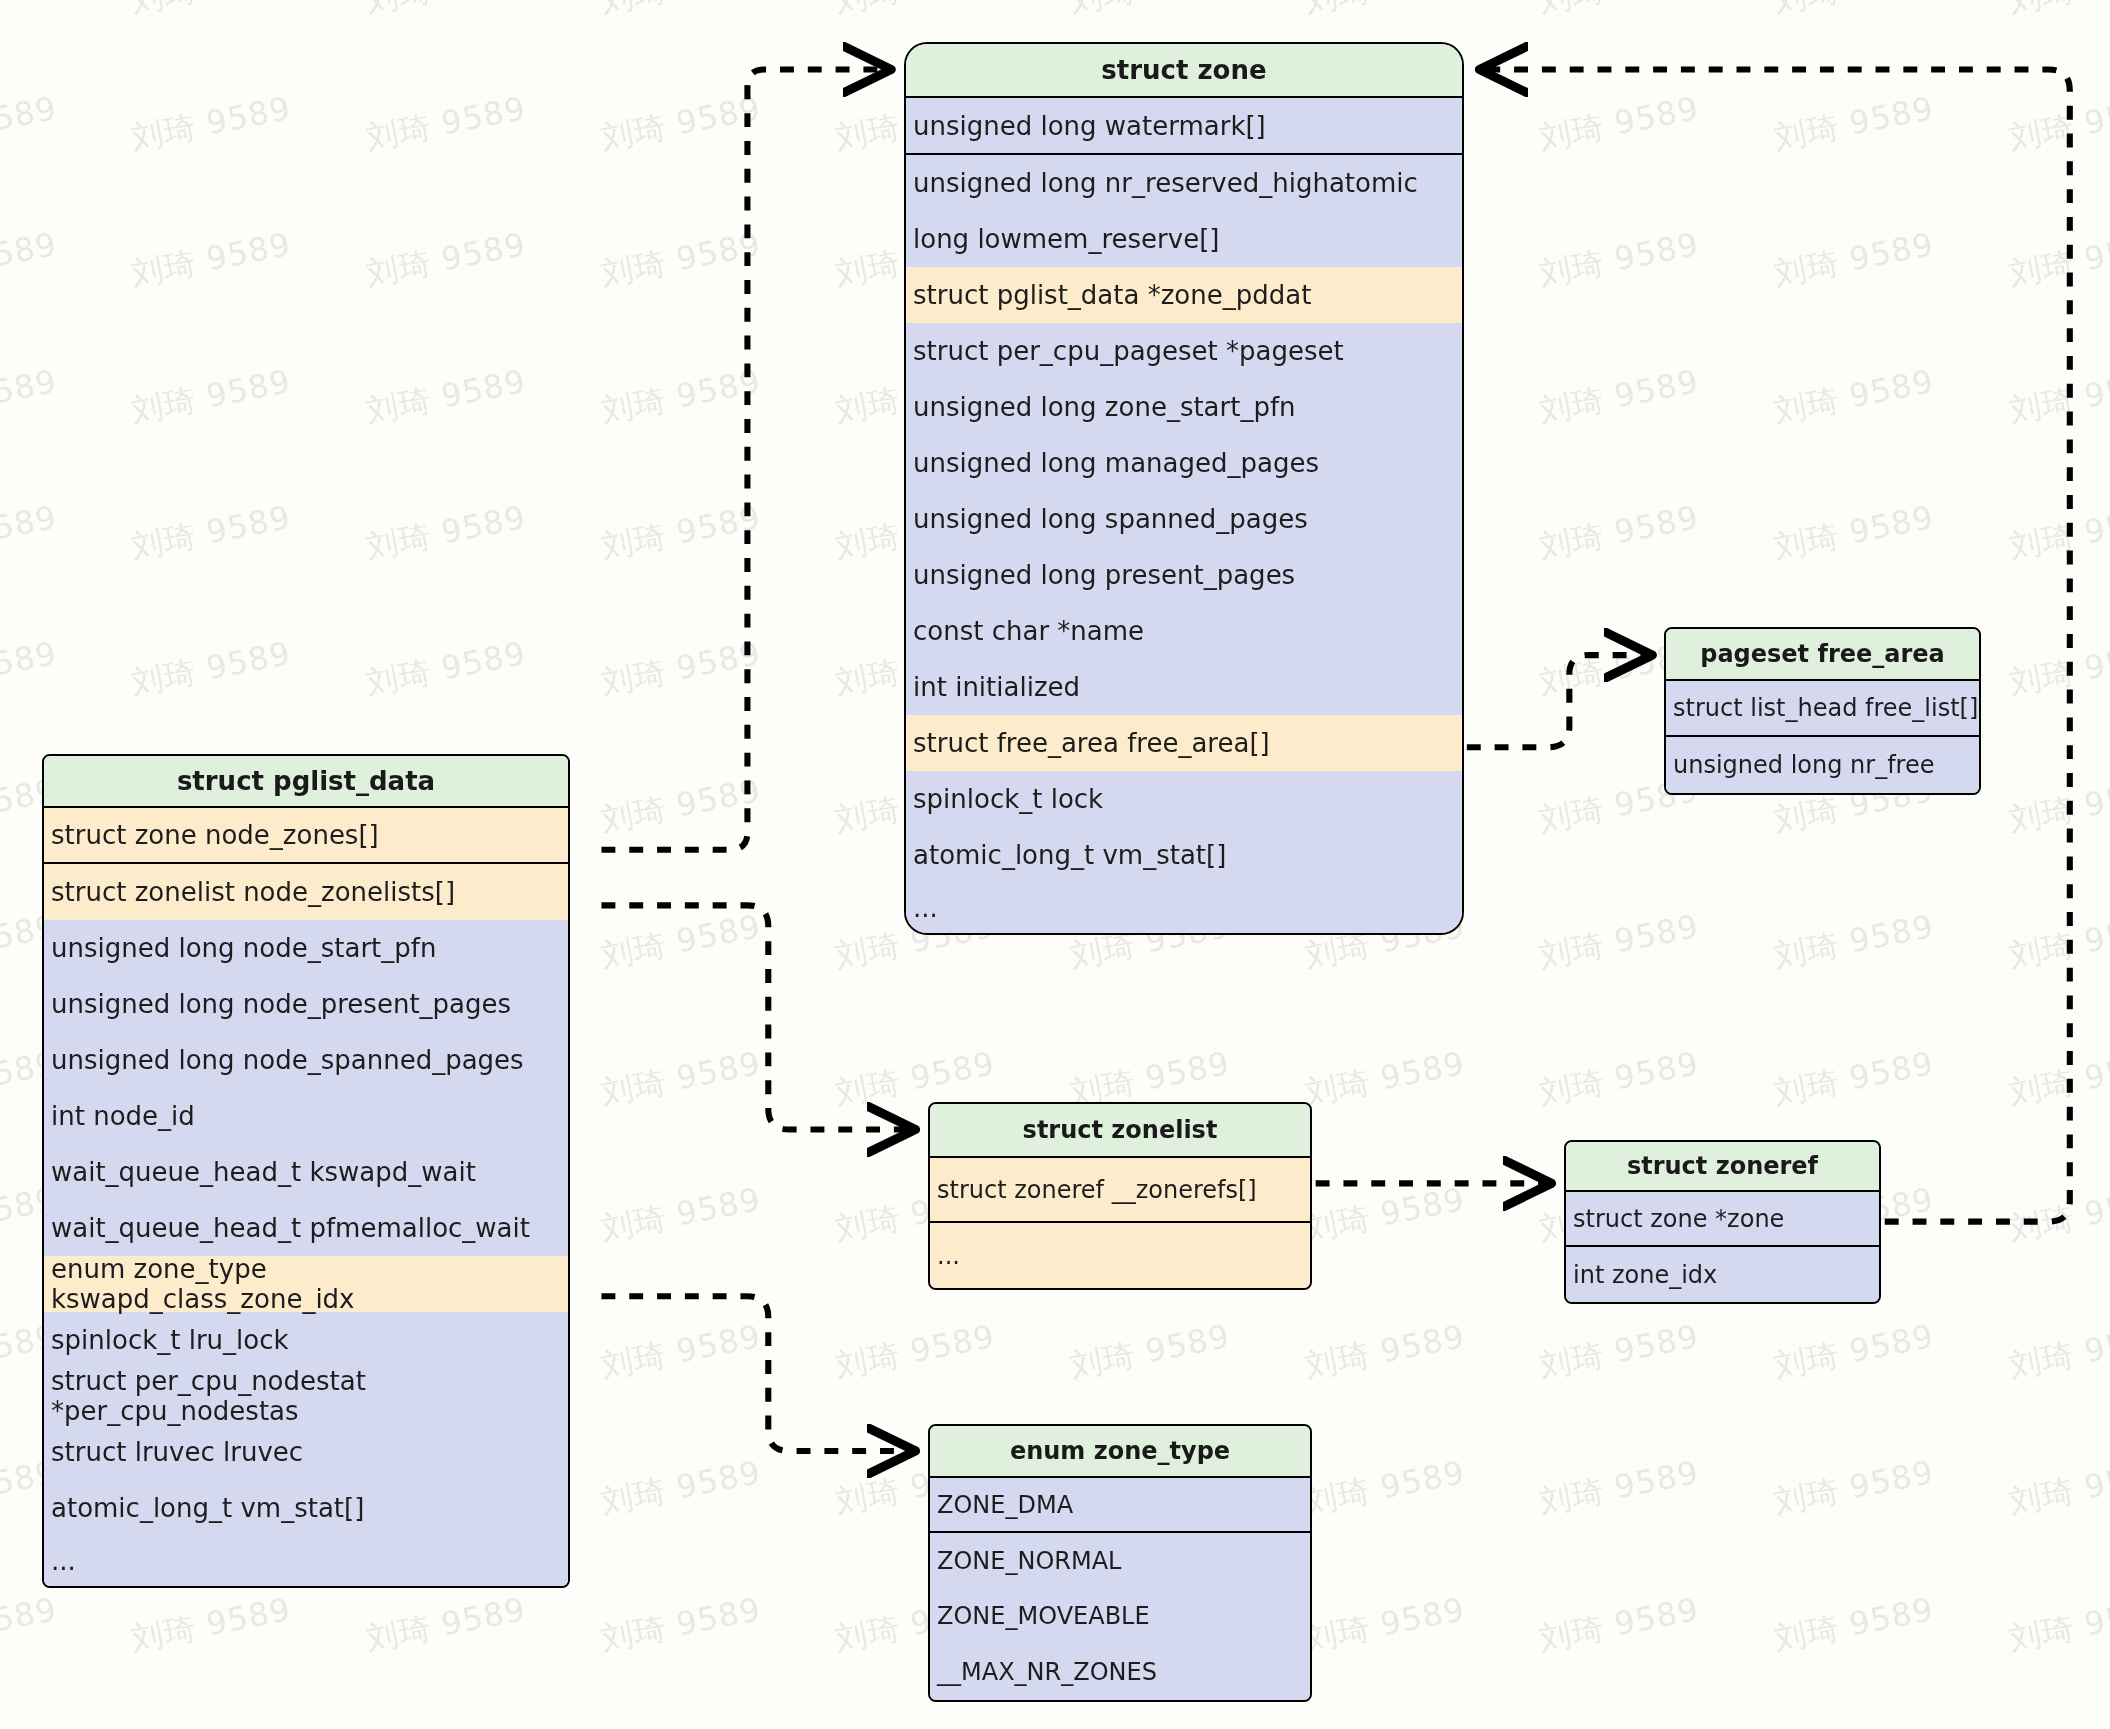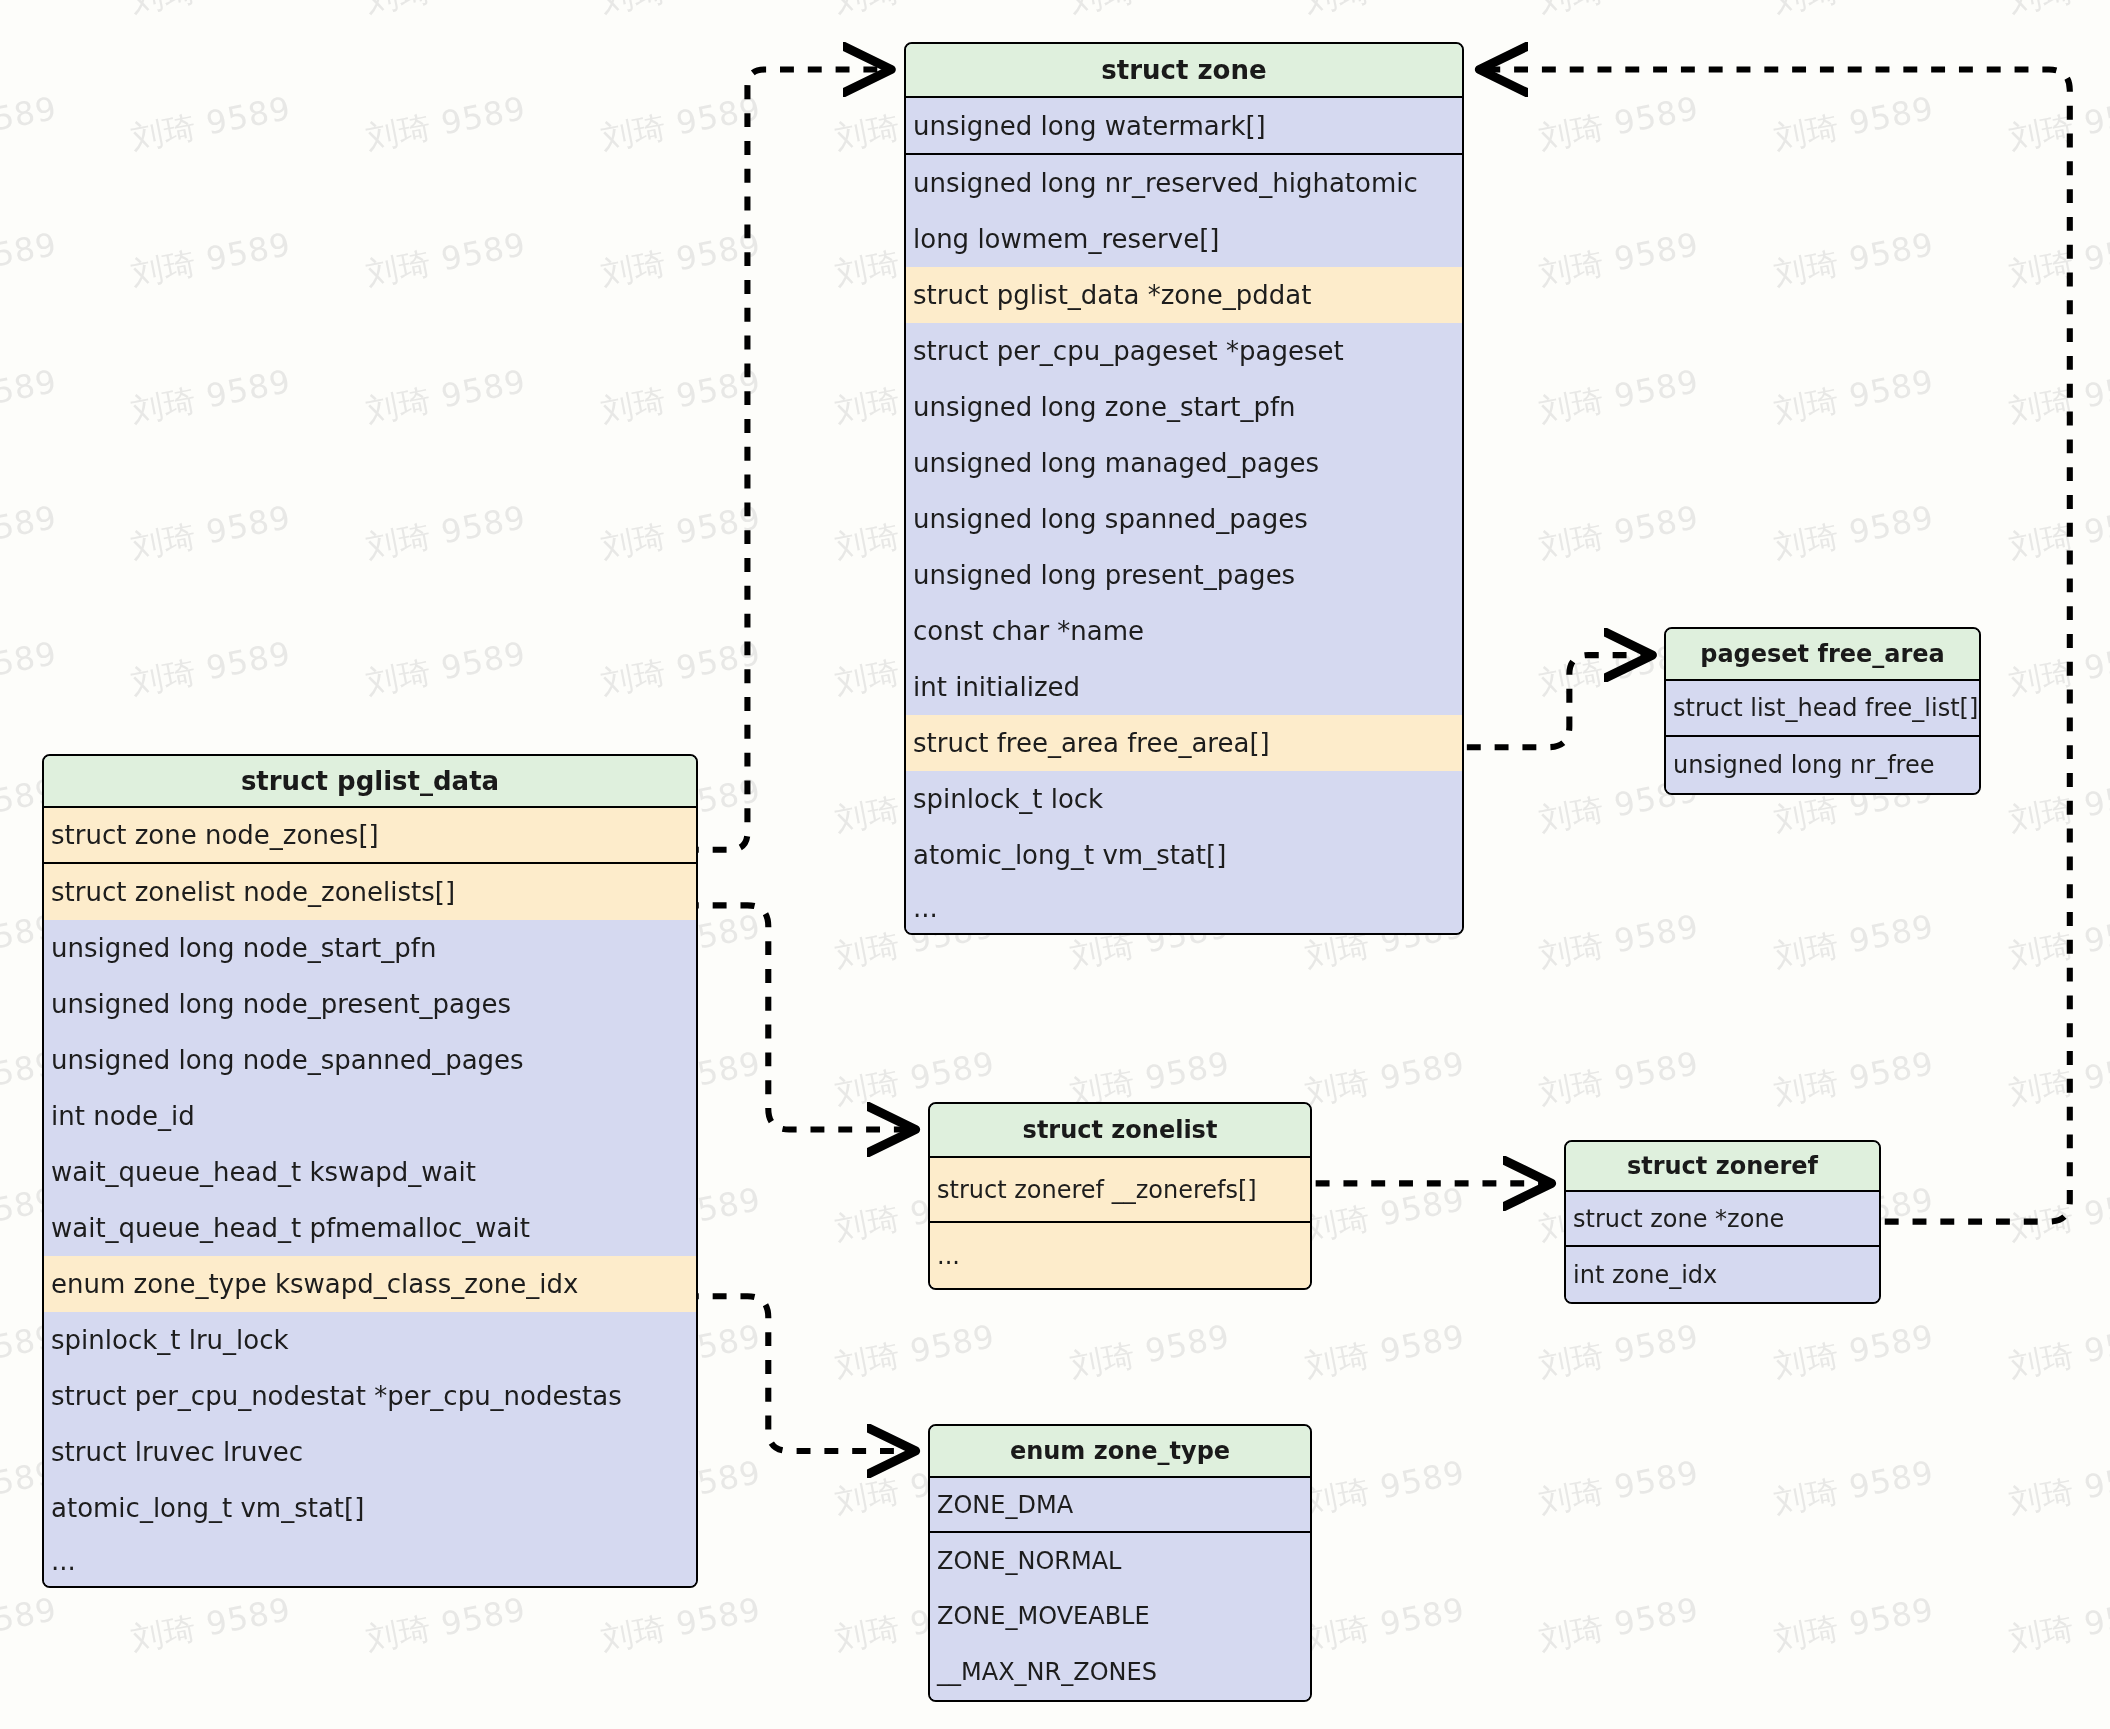--- a/index.html
+++ b/index.html
@@ -66,28 +66,28 @@
     align-items: center;
     color: #1d1d1d;
     background: #d5d9f0;
     padding-left: 7px;
   }
   .row.accent { background: #fdeccb; }
   .row.sep-below { border-bottom: 2.6px solid #000000; }
 
   
   
-  #box-zone { left: 904px; top: 42px; width: 560px; }
+  #box-zone { left: 904px; top: 42px; width: 560px; border-radius: 23px; }
   #box-zone .box-header { height: 54px; font-size: 26px; }
   #box-zone .row { height: 56px; font-size: 26px; }
   #box-zone .row:first-child { height: 57px; }
   #box-zone .row.tail { height: 50px; }
 
   
-  #box-pglist { left: 42px; top: 754px; width: 656px; }
+  #box-pglist { left: 42px; top: 754px; width: 528px; }
   #box-pglist .box-header { height: 52px; font-size: 26px; }
   #box-pglist .row { height: 56px; font-size: 26px; }
   #box-pglist .row.tail { height: 50px; }
 
   
   #box-freearea { left: 1664px; top: 627px; width: 317px; }
   #box-freearea .box-header { height: 52px; font-size: 24px; }
   #box-freearea .row { height: 56px; font-size: 24px; }
 
   

